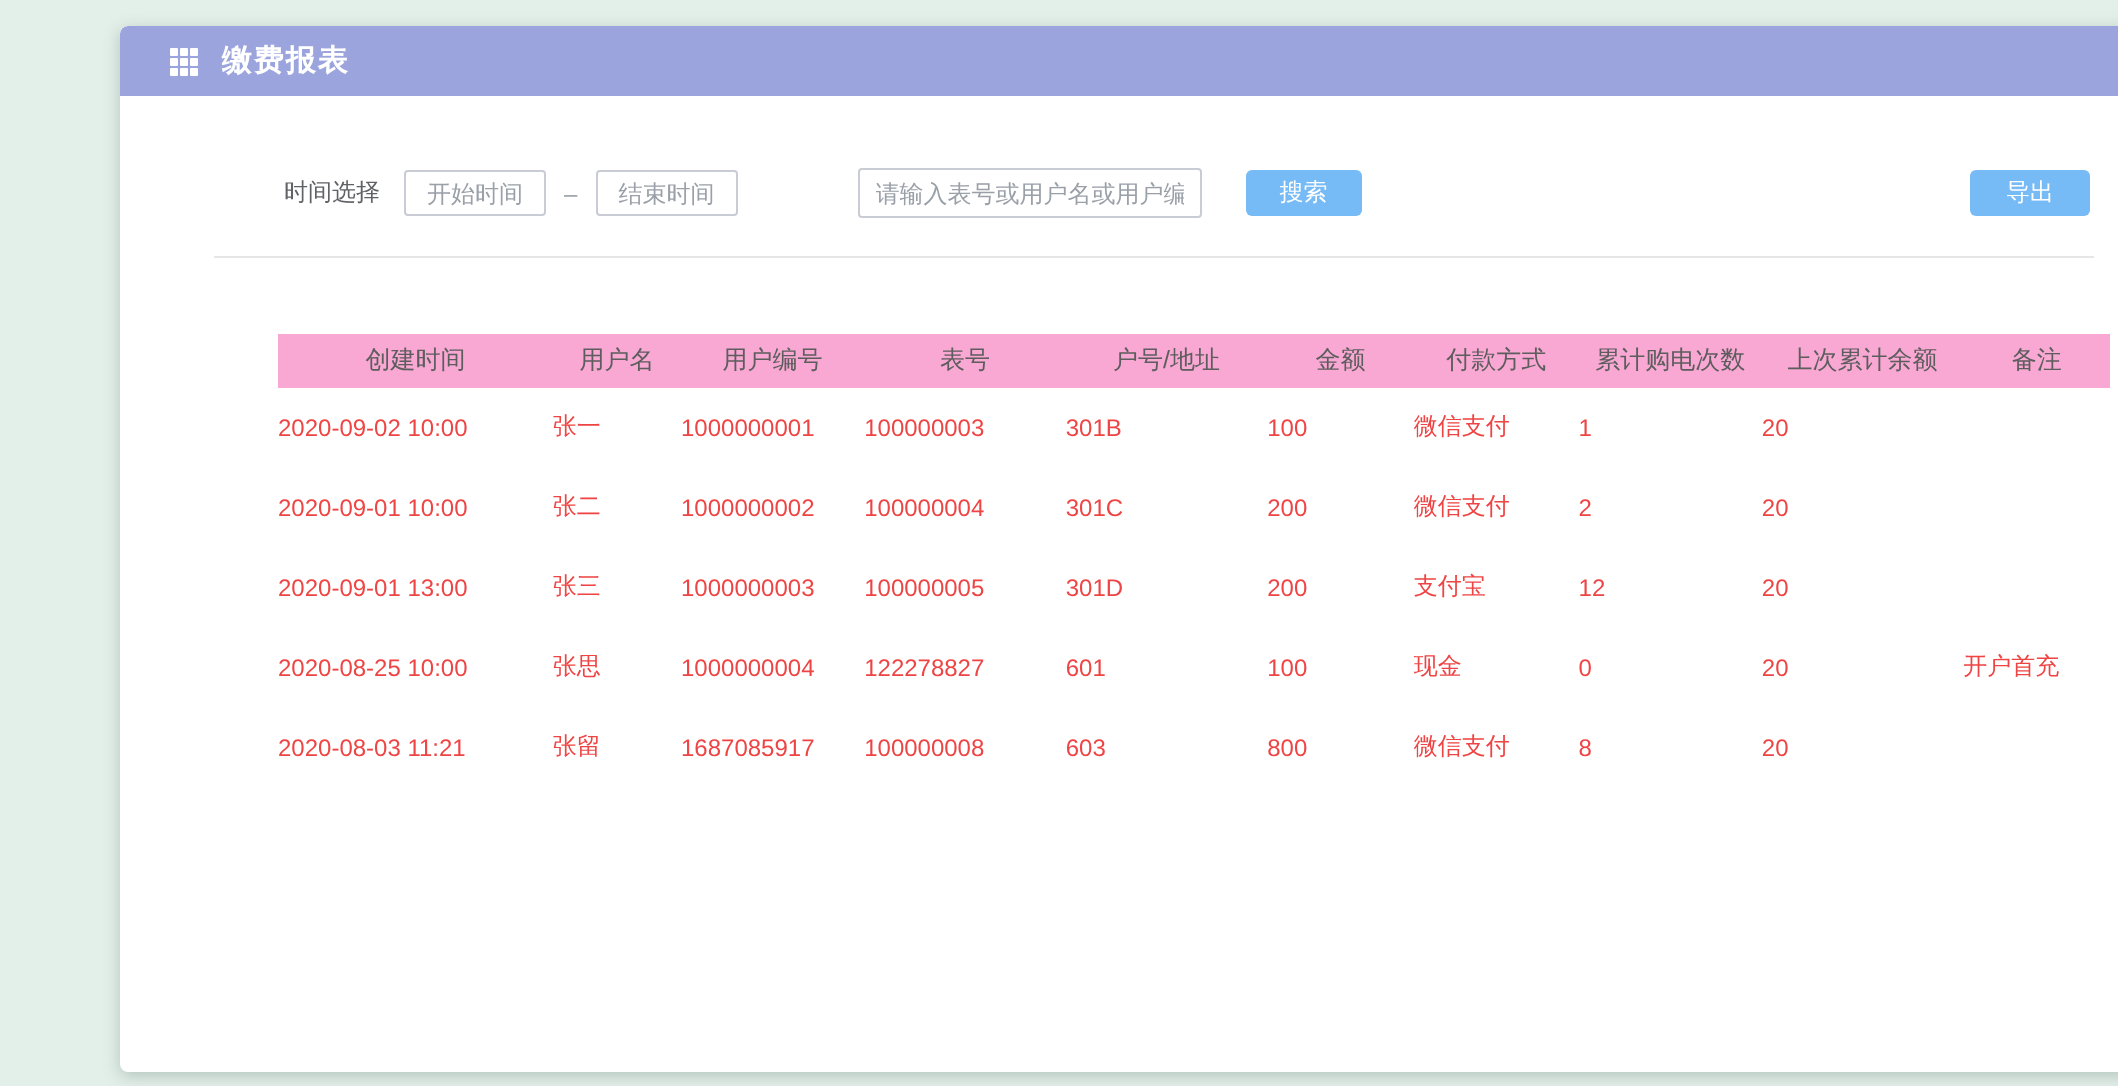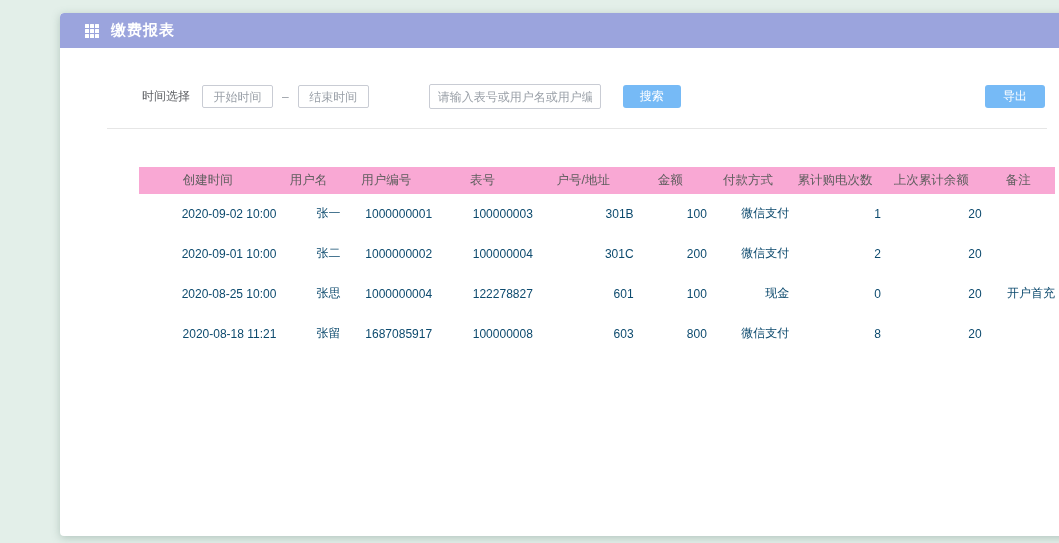--- a/index.html
+++ b/index.html
@@ -57,21 +57,21 @@
     margin:19px 46px 0 47px;
     border-bottom:1px solid #e6e6e6;
   }
   .table-wrap { margin:38px 38px 0 79px; }
   table { width:100%; border-collapse:collapse; table-layout:fixed; }
   thead th {
     background:#f9a8d4; color:#5d5d5d; font-weight:normal;
     font-size:12.5px; padding:5px 0; text-align:center;
   }
   tbody td {
-    font-size:12px; color:#0c4a6e; text-align:right;
+    font-size:12px; color:#ef4444; text-align:left;
     padding:11px 0 12px 0; word-break:break-all;
   }
 </style>
 </head>
 <body>
 
 <div class="card">
 
   <div class="titlebar">
     <span class="grid-icon">
@@ -135,33 +135,45 @@
             <td>1000000002</td>
             <td>100000004</td>
             <td>301C</td>
             <td>200</td>
             <td>微信支付</td>
             <td>2</td>
             <td>20</td>
             <td></td>
           </tr>
           <tr>
+            <td>2020-09-01 13:00</td>
+            <td>张三</td>
+            <td>1000000003</td>
+            <td>100000005</td>
+            <td>301D</td>
+            <td>200</td>
+            <td>支付宝</td>
+            <td>12</td>
+            <td>20</td>
+            <td></td>
+          </tr>
+          <tr>
             <td>2020-08-25 10:00</td>
             <td>张思</td>
             <td>1000000004</td>
             <td>122278827</td>
             <td>601</td>
             <td>100</td>
             <td>现金</td>
             <td>0</td>
             <td>20</td>
             <td>开户首充</td>
           </tr>
           <tr>
-            <td>2020-08-18 11:21</td>
+            <td>2020-08-03 11:21</td>
             <td>张留</td>
             <td>1687085917</td>
             <td>100000008</td>
             <td>603</td>
             <td>800</td>
             <td>微信支付</td>
             <td>8</td>
             <td>20</td>
             <td></td>
           </tr>

